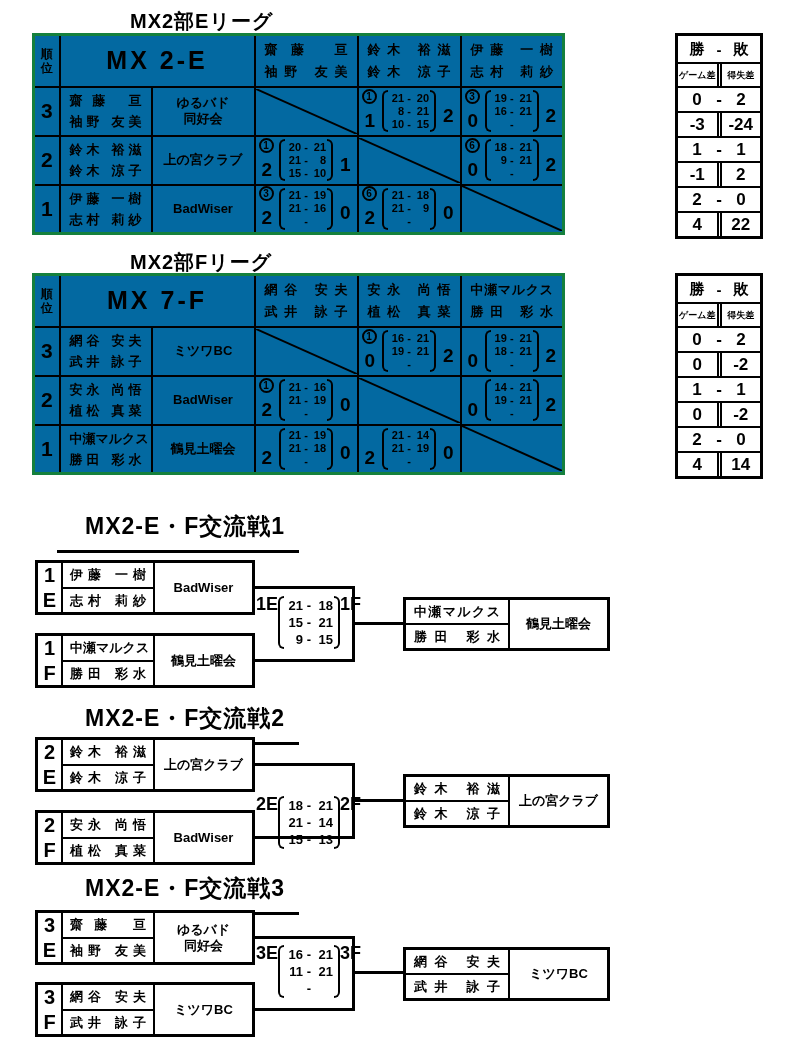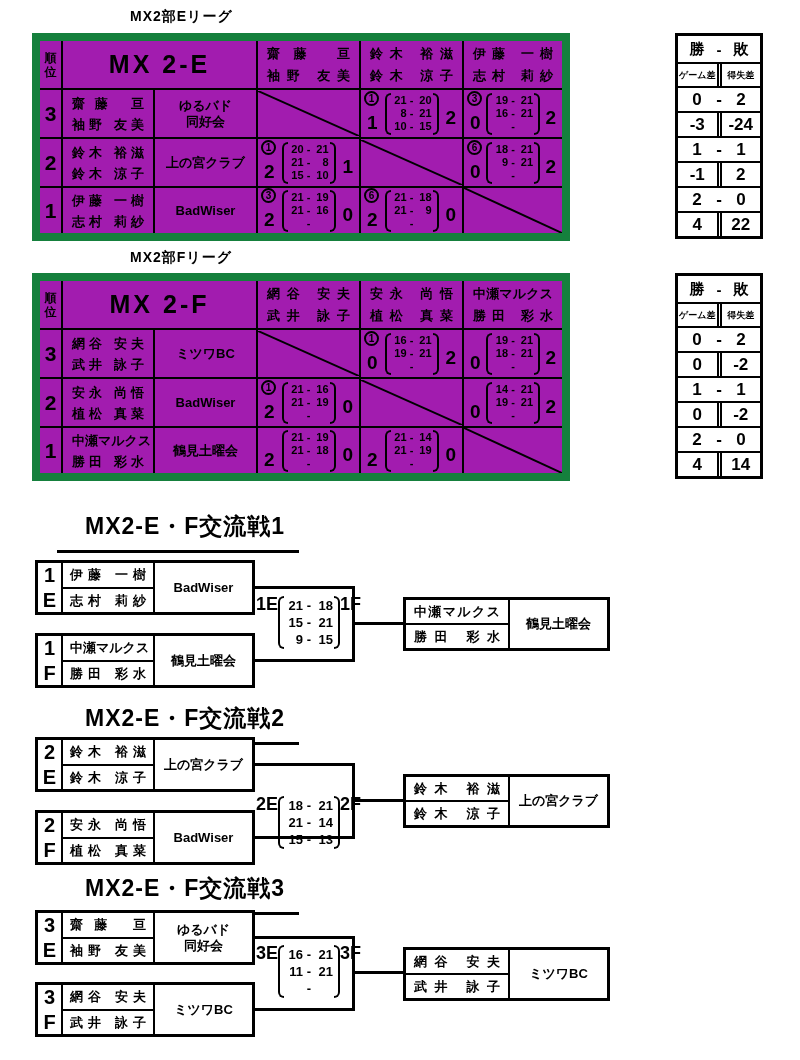--- a/index.html
+++ b/index.html
@@ -2,25 +2,25 @@
 <html><head>
 <meta charset="utf-8">
 <style>
   * { margin:0; padding:0; box-sizing:border-box; }
   html,body { background:#fff; }
   body { width:800px; height:1060px; position:relative; color:#000;
          font-family:"Liberation Sans", sans-serif; font-weight:700; }
   .abs { position:absolute; }
 
   
-  .ltitle { font-size:14px; letter-spacing:1px; }
+  .ltitle { font-size:20px; letter-spacing:1px; }
 
   
   table.lg { position:absolute; border-collapse:collapse; table-layout:fixed;
-             width:530px; border:8px solid #15803d; background:#a21caf; }
+             width:530px; border:3px solid #15803d; background:#0369a1; }
   table.lg td { border:2px solid #000; padding:0; overflow:hidden; vertical-align:middle; }
   .rkh { width:15px; margin:0 auto; word-break:break-all; line-height:14px;
          font-size:12px; text-align:center; }
   .lgn { font-size:25px; text-align:center; letter-spacing:3px; }
   .nm  { text-align:justify; text-align-last:justify; padding:0 9px;
          font-size:13px; line-height:21px; white-space:nowrap; }
   .opp .nm { line-height:22px; }
   .rk  { font-size:21px; text-align:center; }
   .tm  { font-size:13px; text-align:center; line-height:16px; }
   .tm div:empty, .pteam div:empty { display:none; }
@@ -388,21 +388,21 @@
       <col style="width:103px">
       <col style="width:103px">
       <col style="width:103px">
       <col style="width:103px">
     </colgroup>
 <tbody>
 <tr style="height:52px">
   <td>
           <div class="rkh">順位</div>
         </td>
-  <td colspan="2" class="lgn">MX 2-F</td>
+  <td colspan="2" class="lgn">MX 7-F</td>
   <td class="opp">
           <div class="nm">網谷 安夫</div>
           <div class="nm">武井 詠子</div>
         </td>
   <td class="opp">
           <div class="nm">安永 尚悟</div>
           <div class="nm">植松 真菜</div>
         </td>
   <td class="opp">
           <div class="nm">中瀬マルクス</div>

